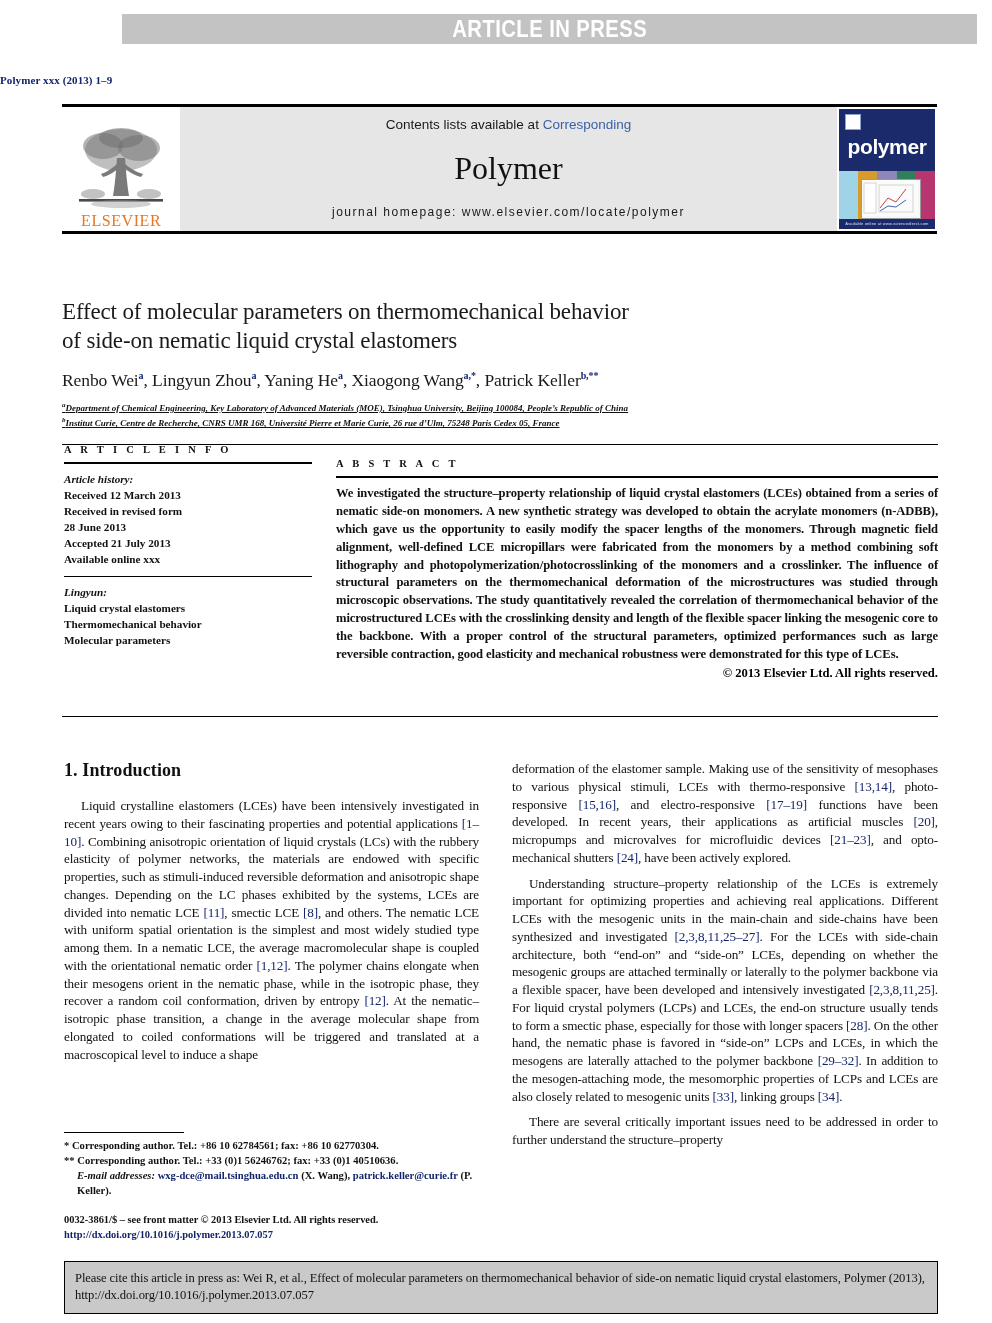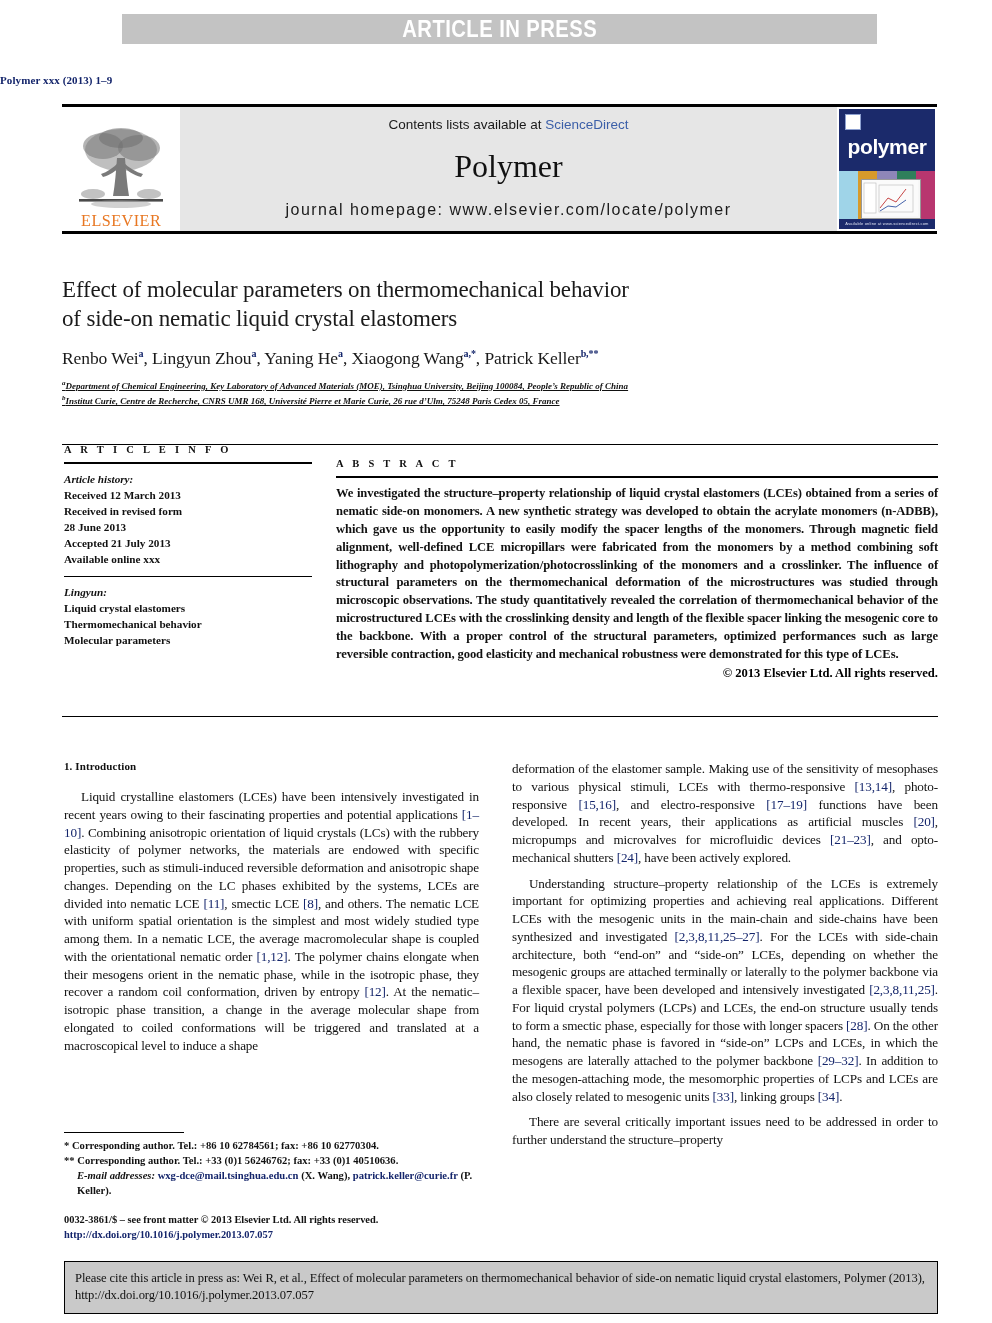--- a/index.html
+++ b/index.html
@@ -20,21 +20,21 @@
     height: 1323px;
     position: relative;
     box-sizing: border-box;
   }
 
   
   .aip-banner {
     position: absolute;
     left: 122px;
     top: 14px;
-    width: 755px;
+    width: 855px;
     height: 30px;
     background: #c3c3c3;
     display: flex;
     align-items: center;
     justify-content: center;
   }
   .aip-banner span {
     color: #ffffff;
     font-family: "Liberation Sans Narrow", "Liberation Sans", sans-serif;
     font-weight: bold;
@@ -110,21 +110,21 @@
   .sd-link { color: #3b5fa8; }
   .journal-name {
     font-family: "Liberation Serif", serif;
     font-size: 32px;
     color: #111;
     line-height: 1;
     margin-top: -2px;
   }
   .homepage-line {
     font-family: "Liberation Sans", sans-serif;
-    font-size: 16px;
+    font-size: 12px;
     color: #1a1a1a;
     letter-spacing: 1.5px;
   }
   .cover-wrap {
     width: 100px;
     flex: 0 0 100px;
     display: flex;
     align-items: center;
     justify-content: center;
     background: #ffffff;
@@ -173,21 +173,21 @@
     left: 0; bottom: 3px;
     width: 100%;
     text-align: center;
     color: #dfe3f2;
     font-family: "Liberation Sans", sans-serif;
     font-size: 4px;
     letter-spacing: .2px;
   }
 
   
-  .title-block { position: absolute; left: 62px; top: 276px; width: 876px; }
+  .title-block { position: absolute; left: 62px; top: 298px; width: 876px; }
   .art-title {
     font-size: 23px;
     line-height: 1.26;
     color: #1a1a1a;
     font-weight: normal;
     margin: 0;
     letter-spacing: -0.15px;
   }
   .authors {
     font-size: 17.5px;
@@ -247,21 +247,21 @@
   .copyright { text-align: right; font-weight: bold; font-size: 12.6px; margin-top: 2px; }
 
   
   .col-left {
     position: absolute; left: 64px; top: 760px; width: 415px;
   }
   .col-right {
     position: absolute; left: 512px; top: 760px; width: 426px;
   }
   h2.numhead {
-    font-size: 11px;
+    font-size: 18px;
     font-weight: bold;
     margin: 0 0 16px 0;
     letter-spacing: 0.1px;
     color: #111;
   }
   p.body {
     font-size: 13.2px;
     line-height: 1.345;
     text-align: justify;
     margin: 0;
@@ -338,21 +338,21 @@
               <rect x="6" y="75" width="84" height="2.6" fill="#4a4a4a"></rect>
               <ellipse cx="48" cy="80" rx="30" ry="4" fill="#9a9a9a" opacity="0.45"></ellipse>
             </g>
           </svg>
         </span>
         <span class="elsevier-word">ELSEVIER</span>
       </div>
 
       <div class="center-panel">
         <div class="contents-line">
-          <span>Contents lists available at </span><span class="sd-link">ScienceDirect</span>
+          <span>Contents lists available at </span><span class="sd-link">Corresponding</span>
         </div>
         <div class="journal-name">Polymer</div>
         <div class="homepage-line">journal homepage: www.elsevier.com/locate/polymer</div>
       </div>
 
       <div class="cover-wrap">
         <div class="cover">
           <div class="cov-badge"></div>
           <div class="cov-title">polymer</div>
           <div class="cov-strip">

